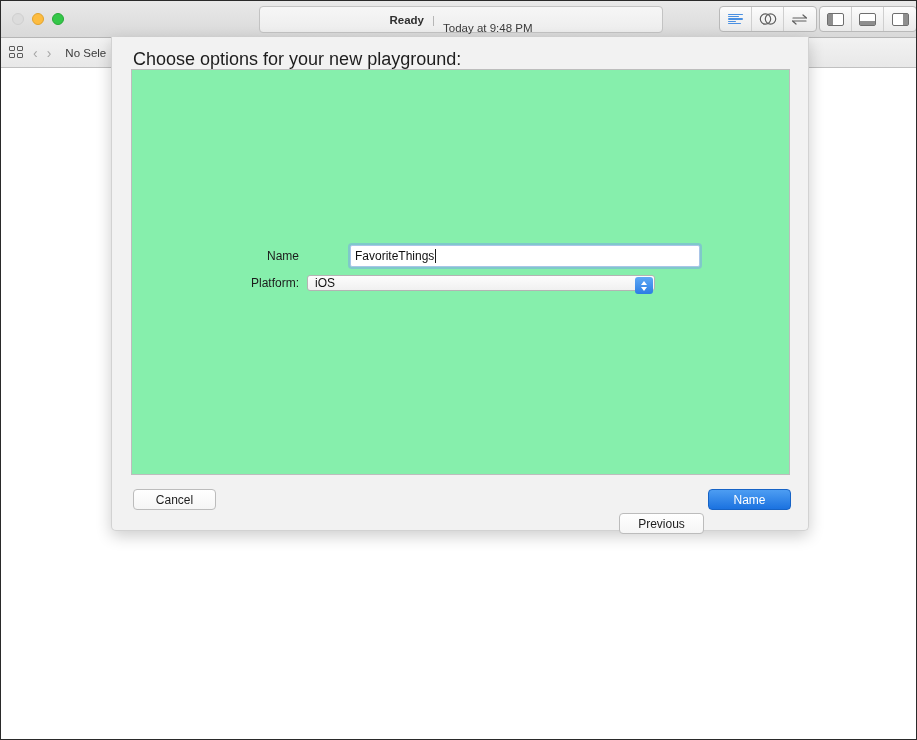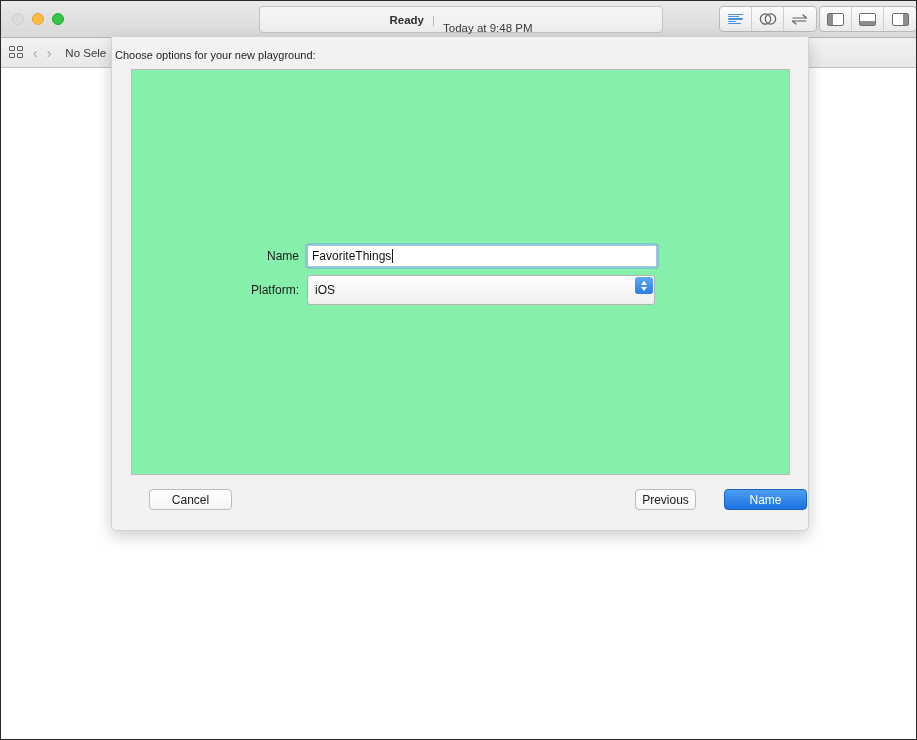--- a/index.html
+++ b/index.html
@@ -165,23 +165,23 @@
     height: 494px;
     background: #f2f2f2;
     border: 1px solid #d2d2d2;
     border-top: none;
     border-radius: 0 0 5px 5px;
     box-shadow: 0 5px 16px rgba(0,0,0,0.20);
   }
 
   .sheet-title {
     position: absolute;
-    left: 3px;
+    left: 21px;
     top: 12px;
-    font-size: 11px;
+    font-size: 18px;
     color: #1d1d1d;
   }
 
   .content-panel {
     position: absolute;
     left: 19px;
     top: 32px;
     width: 659px;
     height: 406px;
     background: #86efac;
@@ -215,32 +215,33 @@
     background: #ffffff;
     border: 1px solid #a9c5e8;
     border-radius: 2px;
     box-shadow: 0 0 0 2px rgba(122,170,228,0.55);
     display: flex;
     align-items: center;
     padding: 0 4px;
     font-size: 12px;
     color: #111111;
     position: relative;
+    margin-left: 43px;
   }
   .caret {
     display: inline-block;
     width: 1px;
     height: 14px;
     background: #1a1a1a;
     margin-left: 1px;
   }
 
   .popup {
     width: 348px;
-    height: 30px;
+    height: 16px;
     background: linear-gradient(to bottom, #fdfdfd, #f0f0f0);
     border: 1px solid #b4b4b4;
     border-radius: 3px;
     display: flex;
     align-items: center;
     padding-left: 7px;
     font-size: 12px;
     color: #111111;
     position: relative;
   }
@@ -263,21 +264,21 @@
     width: 0; height: 0;
     border-left: 3.5px solid transparent;
     border-right: 3.5px solid transparent;
   }
   .popup-arrows .up { border-bottom: 4px solid #ffffff; }
   .popup-arrows .dn { border-top: 4px solid #ffffff; }
 
   
   .footer {
     position: absolute;
-    left: 16px;
+    left: 0;
     right: 0;
     top: 452px;
     height: 42px;
   }
 
   .btn {
     position: absolute;
     height: 21px;
     border-radius: 4px;
     font-size: 12px;
@@ -290,21 +291,21 @@
     background: linear-gradient(to bottom, #ffffff, #f5f5f5);
     border: 1px solid #bcbcbc;
     color: #1d1d1d;
   }
   .btn.default {
     background: linear-gradient(to bottom, #4d9df2, #1b72e0);
     border: 1px solid #1663c6;
     color: #ffffff;
   }
   .btn-cancel   { left: 21px;  width: 83px; }
-  .btn-previous { left: 507px; width: 61px; }
+  .btn-previous { left: 507px; width: 85px; margin-top: 24px; }
   .btn-next     { left: 596px; width: 83px; }
 </style>
 </head>
 <body>
 
 <div class="window">
 
   <div class="toolbar">
 
     <div class="traffic-lights">

